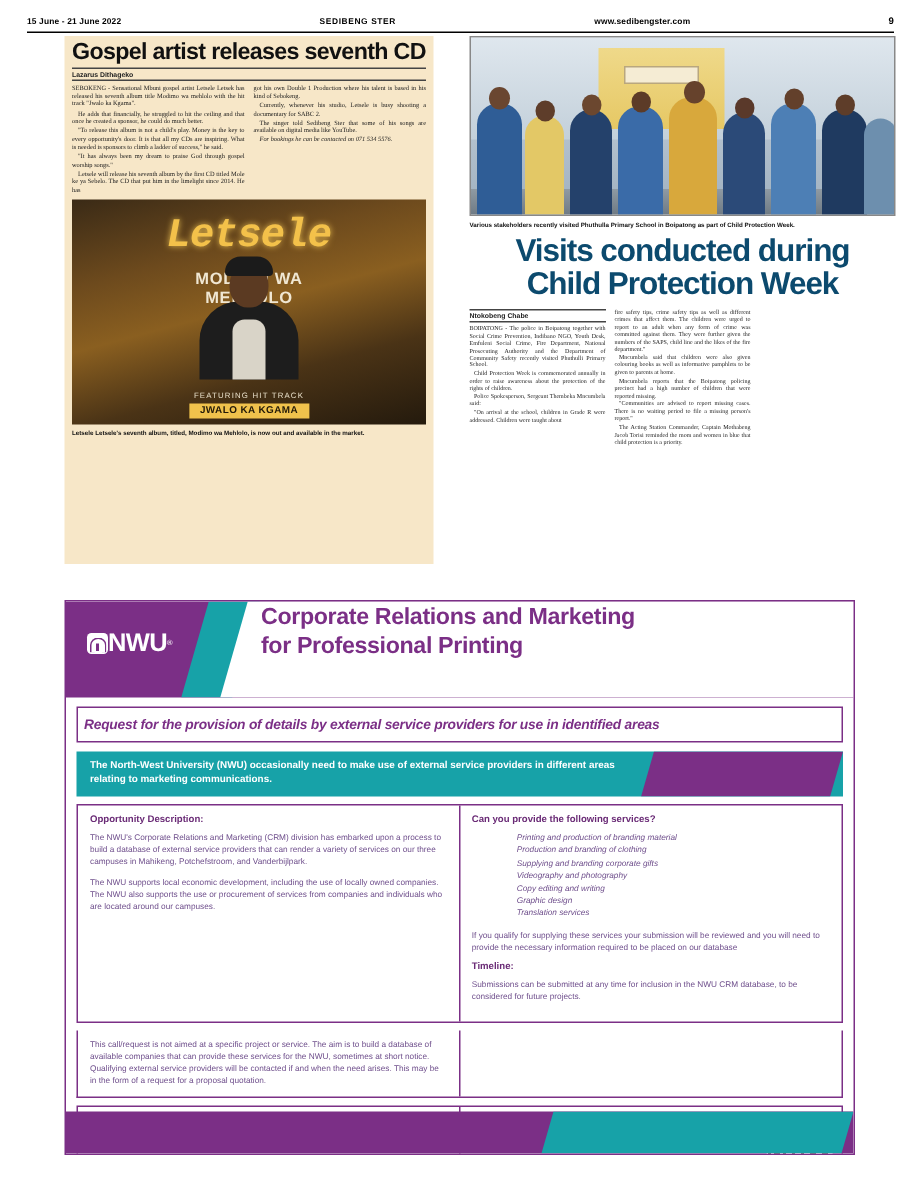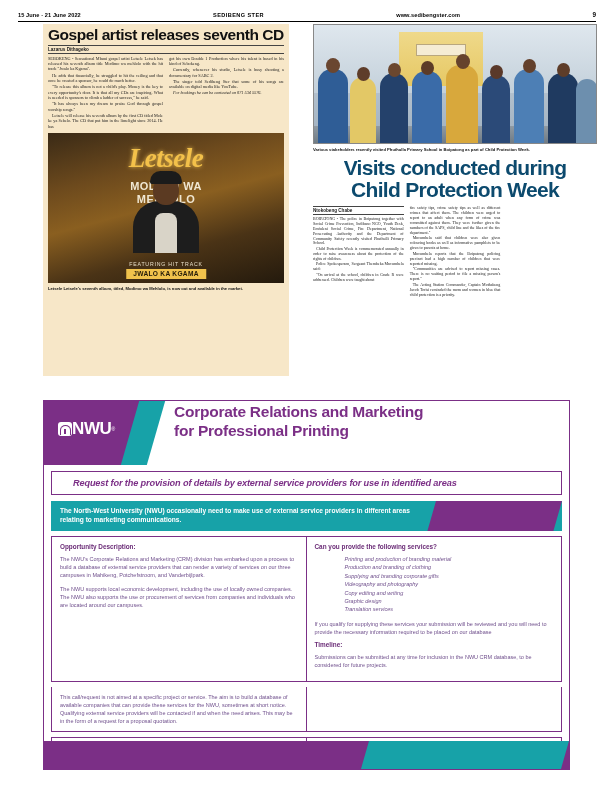--- a/index.html
+++ b/index.html
@@ -49,21 +49,21 @@
   .bodytxt p.noind { text-indent: 0; }
 
   
   .cdcover {
     width: 100%; height: 150px; margin-top: 3px;
     background: linear-gradient(165deg,#3a2a16 0%,#6d4a1d 28%,#8a5f20 48%,#4a3316 72%,#241a0d 100%);
     position: relative; overflow: hidden;
   }
   .cd-script {
     position:absolute; top: 10px; left: 0; width: 100%;
-    text-align:center; font-family:Liberation Serif, serif; font-style: italic;
+    text-align:center; font-family:Liberation Mono, monospace; font-style: italic;
     font-size: 27px; color:#f3c14a; font-weight: bold;
     text-shadow: 0 0 4px rgba(255,210,90,.85);
     letter-spacing: -.5px;
   }
   .cd-sub {
     position:absolute; top: 47px; left: 0; width: 100%;
     text-align:center; color:#f0e7d2; font-size: 11px; font-weight: bold;
     line-height: 13px; letter-spacing: .5px;
   }
   .cd-person {
@@ -175,21 +175,21 @@
     background:#7b2f86;
   }
   .nwu-word { font-size: 17px; font-weight: bold; letter-spacing: -.4px; }
   .nwu-reg { font-size: 5px; vertical-align: super; }
   .ad-title {
     position:absolute; left: 130px; top: 1px; width: 390px;
     color:#7b2f86; font-size: 15.5px; line-height: 19px; font-weight: bold;
     letter-spacing: -.25px;
   }
   .ad-subbar {
-    margin: 6px 7px 0 7px; border: .7px solid #7b2f86; padding: 6px 21px;
+    margin: 6px 7px 0 7px; border: .7px solid #7b2f86; padding: 6px 4px;
   }
   .ad-subbar-txt {
     color:#7b2f86; font-size: 9.2px; font-style: italic; font-weight: bold;
     letter-spacing: -.15px;
   }
   .ad-tealband {
     position:relative; margin: 6px 7px 0 7px; height: 30px;
     background:#17a2a8; overflow:hidden;
   }
   .ad-tealband-purple {

